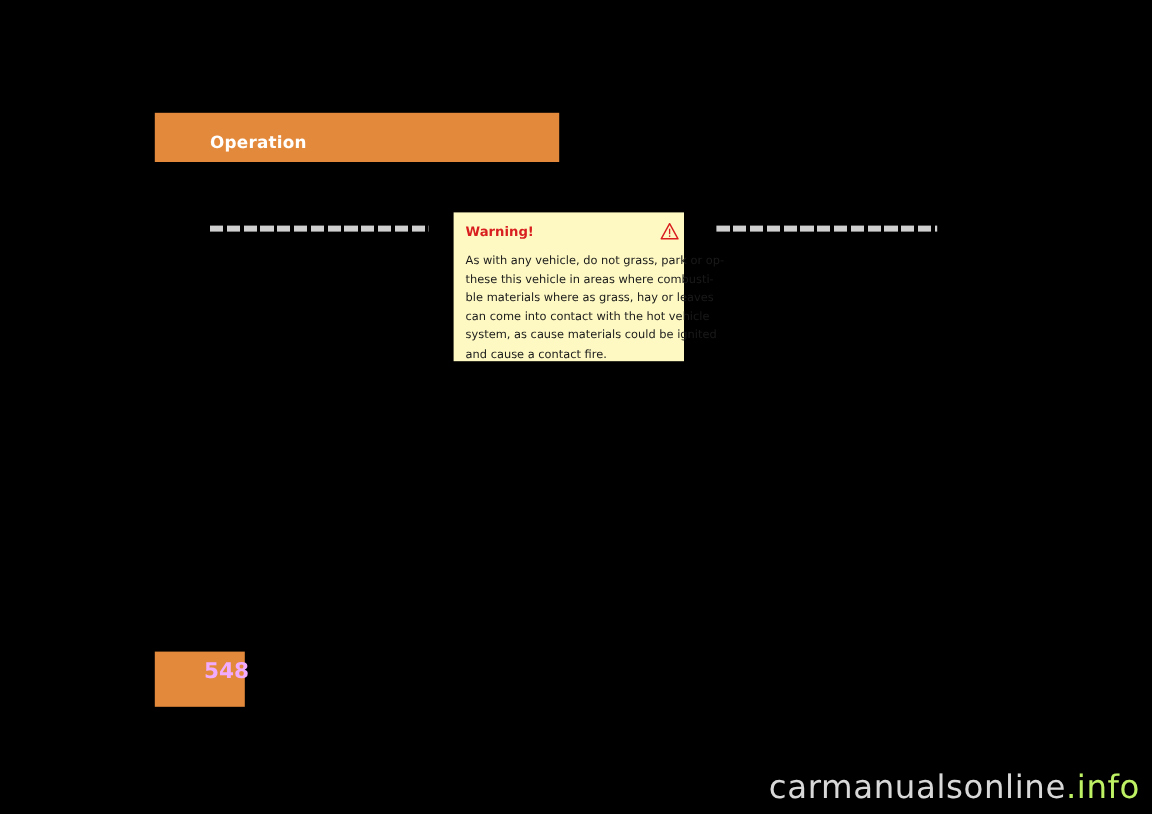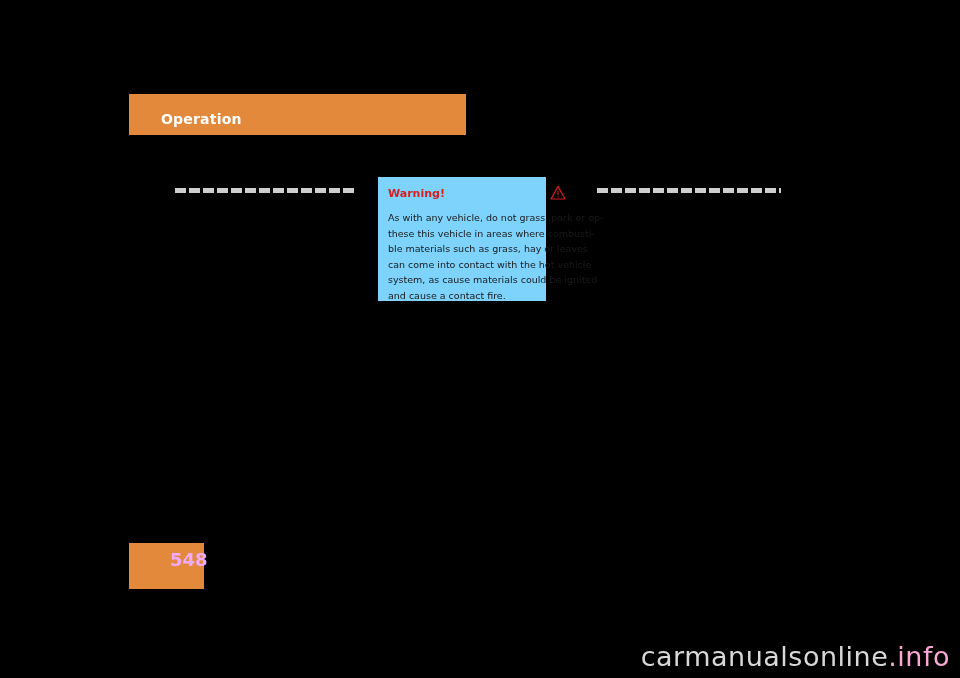--- a/index.html
+++ b/index.html
@@ -19,21 +19,21 @@
   .header-bar {
     position: absolute;
     left: 129px;
     top: 94px;
     width: 337px;
     height: 41px;
     background: #E3893C;
   }
   .header-title {
     position: absolute;
-    left: 161px;
+    left: 175px;
     top: 111px;
     color: #ffffff;
     font-family: "DejaVu Sans", sans-serif;
     font-weight: bold;
     font-size: 14px;
     letter-spacing: 0.2px;
   }
 
   
   .rule {
@@ -54,23 +54,23 @@
     left: 597px;
     top: 188px;
     width: 184px;
   }
 
   
   .warning-box {
     position: absolute;
     left: 378px;
     top: 177px;
-    width: 168px;
+    width: 192px;
     height: 124px;
-    background: #7dd3fc;
+    background: #fef9c3;
     box-sizing: border-box;
   }
   .warning-head {
     position: absolute;
     left: 10px;
     top: 10px;
     width: 178px;
     height: 18px;
   }
   .warning-title {
@@ -124,21 +124,21 @@
   .watermark {
     position: absolute;
     right: 10px;
     bottom: 6px;
     color: #d8d8d8;
     font-family: "DejaVu Sans", sans-serif;
     font-size: 27px;
     letter-spacing: 0.5px;
     white-space: nowrap;
   }
-  .watermark .dim { color: #f9a8d4; }
+  .watermark .dim { color: #bef264; }
 </style>
 </head>
 <body>
 
 <div class="header-bar"></div>
 <div class="header-title">Operation</div>
 
 <div class="rule rule-left"></div>
 <div class="rule rule-right"></div>
 
@@ -149,21 +149,21 @@
       <svg width="16" height="16" viewBox="0 0 16 16" xmlns="http://www.w3.org/2000/svg">
         <path d="M8 1.4 L15 14 L1 14 Z" fill="none" stroke="#D81E1E" stroke-width="1.2" stroke-linejoin="round"></path>
         <rect x="7.45" y="5.6" width="1.1" height="4.6" fill="#D81E1E"></rect>
         <rect x="7.45" y="11.2" width="1.1" height="1.2" fill="#D81E1E"></rect>
       </svg>
     </div>
   </div>
   <div class="warning-body">
     <span>As with any vehicle, do not grass, park or op-</span>
     <span>these this vehicle in areas where combusti-</span>
-    <span>ble materials such as grass, hay or leaves</span>
+    <span>ble materials where as grass, hay or leaves</span>
     <span>can come into contact with the hot vehicle</span>
     <span>system, as cause materials could be ignited</span>
     <span>and cause a contact fire.</span>
   </div>
 </div>
 
 <div class="page-tab"></div>
 <div class="page-number">548</div>
 
 <div class="watermark"><span>carmanualsonline</span><span class="dim">.info</span></div>

